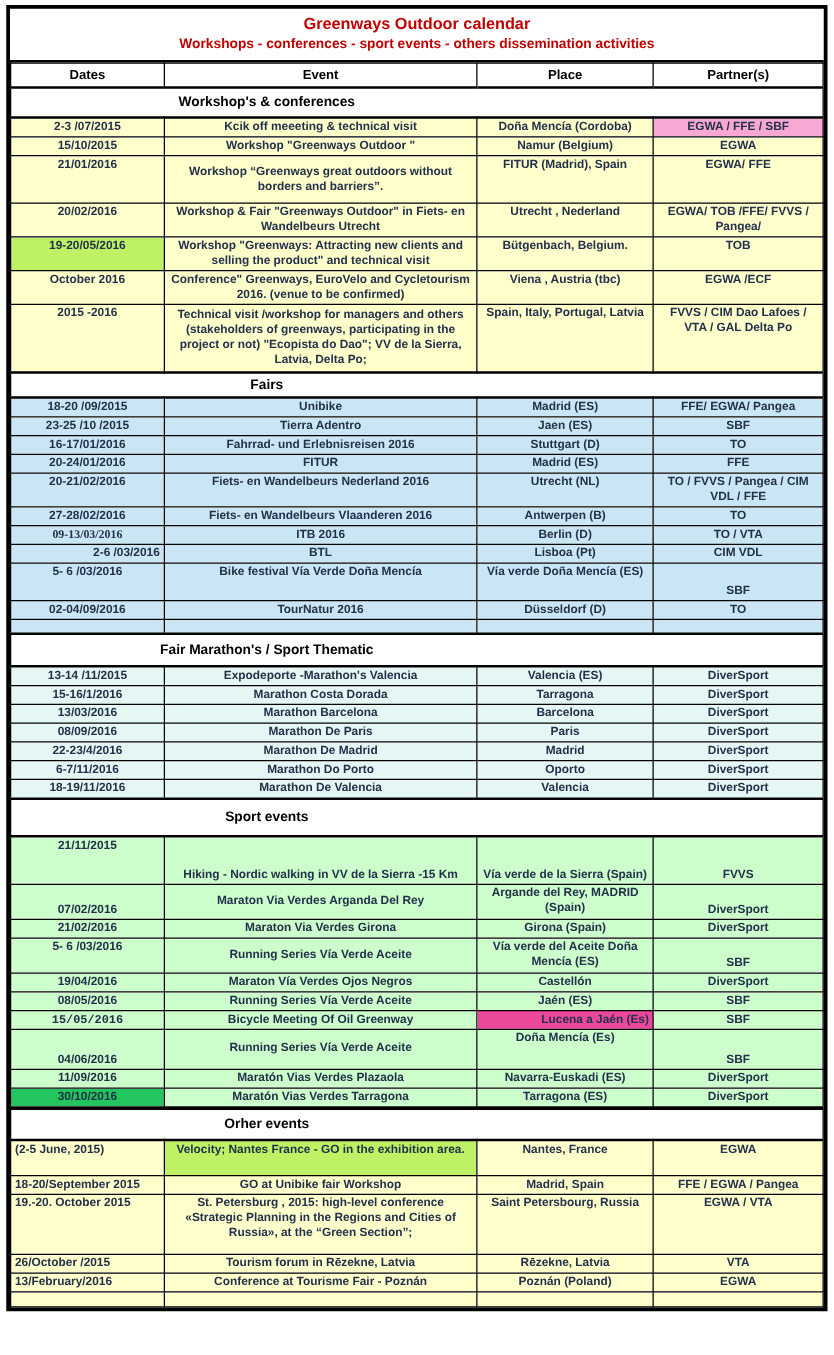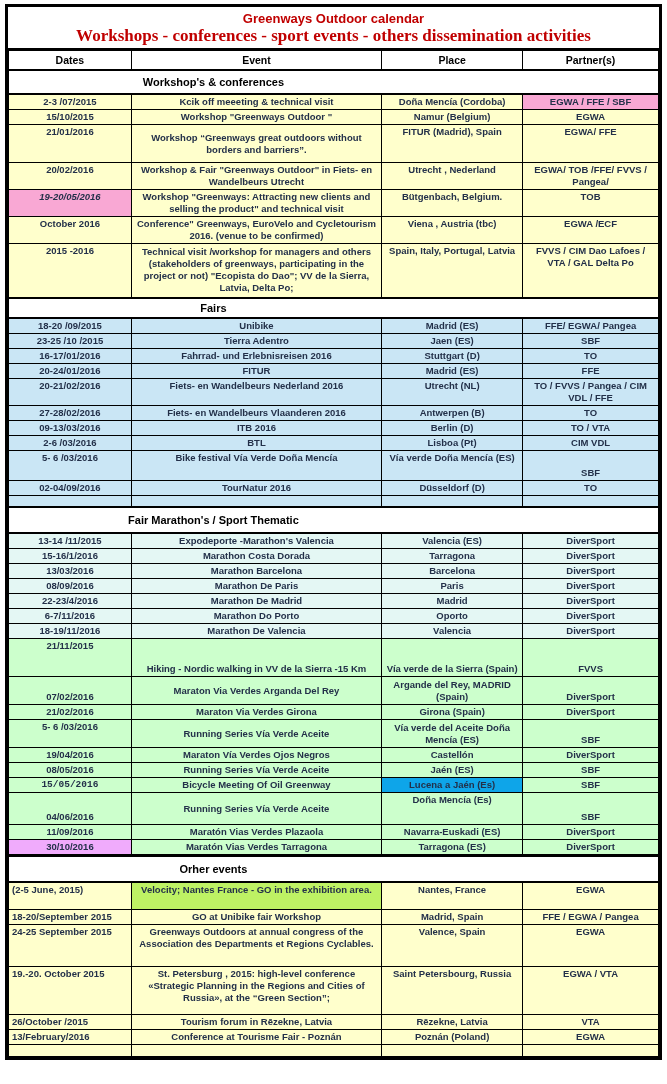--- a/index.html
+++ b/index.html
@@ -6,21 +6,21 @@
   body { width:667px; height:1084px; font-family:"Liberation Sans", sans-serif; }
   .sheet {
     margin:4px 5px; border:3px solid #000; background:#fff;
     box-sizing:border-box; width:657px;
   }
   .titleblock {
     border-bottom:2px solid #000; text-align:center; padding:3px 0 4px 0;
     font-weight:bold; color:#C00000;
   }
   .titleblock .t1 { font-size:13px; line-height:17px; }
-  .titleblock .t2 { font-size:17px; line-height:17px;font-family:Liberation Serif, serif; }
+  .titleblock .t2 { font-size:11px; line-height:17px; }
   table { border-collapse:collapse; width:100%; table-layout:fixed; }
   col.c-date { width:18.9%; } col.c-event { width:38.5%; }
   col.c-place { width:21.7%; } col.c-partner { width:20.9%; }
   th {
     border:1px solid #000; border-bottom:2px solid #000;
     font-size:10.5px; font-weight:bold; color:#000; background:#fff;
     height:16px; padding:1px 2px;
   }
   td {
     border:1px solid #000; font-size:9.5px; line-height:12px; font-weight:bold;
@@ -84,21 +84,21 @@
           <td style="background: rgb(255, 255, 204); height: 27px; vertical-align: top;">FITUR (Madrid), Spain</td>
           <td style="background: rgb(255, 255, 204); height: 38px; vertical-align: top;">EGWA/ FFE</td>
         </tr>
         <tr>
           <td style="background: rgb(255, 255, 204); height: 27px; vertical-align: top;">20/02/2016</td>
           <td style="background: rgb(255, 255, 204); height: 27px;">Workshop &amp; Fair "Greenways Outdoor"  in Fiets- en Wandelbeurs Utrecht</td>
           <td style="background: rgb(255, 255, 204); height: 27px; vertical-align: top;">Utrecht , Nederland</td>
           <td style="background: rgb(255, 255, 204); height: 27px;">EGWA/ TOB /FFE/ FVVS / Pangea/</td>
         </tr>
         <tr>
-          <td style="background: #f9a8d4; height: 15px; vertical-align: top; font-style: italic;">19-20/05/2016</td>
+          <td style="background: #bef264; height: 15px; vertical-align: top;">19-20/05/2016</td>
           <td style="background: rgb(255, 255, 204); height: 27px;">Workshop "Greenways: Attracting new clients and selling the product" and technical visit</td>
           <td style="background: rgb(255, 255, 204); height: 27px; vertical-align: top;">Bütgenbach, Belgium.</td>
           <td style="background: rgb(255, 255, 204); height: 27px; vertical-align: top;">TOB</td>
         </tr>
         <tr>
           <td style="background: rgb(255, 255, 204); height: 27px; vertical-align: top;">October 2016</td>
           <td style="background: rgb(255, 255, 204); height: 27px;">Conference" Greenways, EuroVelo and Cycletourism 2016. (venue to be confirmed)</td>
           <td style="background: rgb(255, 255, 204); height: 27px; vertical-align: top;">Viena , Austria (tbc)</td>
           <td style="background: rgb(255, 255, 204); height: 27px; vertical-align: top;">EGWA /ECF</td>
         </tr>
@@ -143,27 +143,27 @@
           <td style="background: rgb(202, 230, 245); height: 24px; vertical-align: top;">Utrecht (NL)</td>
           <td style="background: rgb(202, 230, 245); height: 24px;">TO / FVVS / Pangea / CIM VDL / FFE</td>
         </tr>
         <tr>
           <td style="background: rgb(202, 230, 245);">27-28/02/2016</td>
           <td style="background: rgb(202, 230, 245);">Fiets- en Wandelbeurs Vlaanderen 2016</td>
           <td style="background: rgb(202, 230, 245);">Antwerpen (B)</td>
           <td style="background: rgb(202, 230, 245);">TO</td>
         </tr>
         <tr>
-          <td style="background: rgb(202, 230, 245);">09-13/03/2016</td>
+          <td style="background: rgb(202, 230, 245); font-family: Liberation Serif, serif;">09-13/03/2016</td>
           <td style="background: rgb(202, 230, 245);">ITB 2016</td>
           <td style="background: rgb(202, 230, 245);">Berlin (D)</td>
           <td style="background: rgb(202, 230, 245);">TO / VTA</td>
         </tr>
         <tr>
-          <td style="background: rgb(202, 230, 245);">2-6 /03/2016</td>
+          <td style="background: rgb(202, 230, 245); text-align: right;">2-6 /03/2016</td>
           <td style="background: rgb(202, 230, 245);">BTL</td>
           <td style="background: rgb(202, 230, 245);">Lisboa (Pt)</td>
           <td style="background: rgb(202, 230, 245);">CIM VDL</td>
         </tr>
         <tr>
           <td style="background: rgb(202, 230, 245); height: 30px; vertical-align: top;">5- 6 /03/2016</td>
           <td style="background: rgb(202, 230, 245); height: 30px; vertical-align: top;">Bike festival Vía Verde Doña Mencía</td>
           <td style="background: rgb(202, 230, 245); height: 30px; vertical-align: top;">Vía verde Doña Mencía (ES)</td>
           <td style="background: rgb(202, 230, 245); height: 30px; vertical-align: bottom;">SBF</td>
         </tr>
@@ -220,20 +220,25 @@
           <td style="background: rgb(228, 247, 244);">Oporto</td>
           <td style="background: rgb(228, 247, 244);">DiverSport</td>
         </tr>
         <tr>
           <td style="background: rgb(228, 247, 244);">18-19/11/2016</td>
           <td style="background: rgb(228, 247, 244);">Marathon De Valencia</td>
           <td style="background: rgb(228, 247, 244);">Valencia</td>
           <td style="background: rgb(228, 247, 244);">DiverSport</td>
         </tr>
         <tr>
+          <td colspan="4" class="sec" style="height: 30px;">
+            <div class="sec-title">Sport events</div>
+          </td>
+        </tr>
+        <tr>
           <td style="background: rgb(204, 255, 204); height: 38px; vertical-align: top;">21/11/2015</td>
           <td style="background: rgb(204, 255, 204); height: 38px; vertical-align: bottom;">Hiking - Nordic walking in VV de la Sierra -15 Km</td>
           <td style="background: rgb(204, 255, 204); height: 38px; vertical-align: bottom;">Vía verde de la Sierra  (Spain)</td>
           <td style="background: rgb(204, 255, 204); height: 38px; vertical-align: bottom;">FVVS</td>
         </tr>
         <tr>
           <td style="background: rgb(204, 255, 204); height: 28px; vertical-align: bottom;">07/02/2016</td>
           <td style="background: rgb(204, 255, 204); height: 28px;">Maraton Via Verdes Arganda Del Rey</td>
           <td style="background: rgb(204, 255, 204); height: 28px;">Argande del Rey, MADRID (Spain)</td>
           <td style="background: rgb(204, 255, 204); height: 28px; vertical-align: bottom;">DiverSport</td>
@@ -258,63 +263,57 @@
         </tr>
         <tr>
           <td style="background: rgb(204, 255, 204);">08/05/2016</td>
           <td style="background: rgb(204, 255, 204);">Running Series Vía Verde Aceite</td>
           <td style="background: rgb(204, 255, 204);">Jaén (ES)</td>
           <td style="background: rgb(204, 255, 204);">SBF</td>
         </tr>
         <tr>
           <td style="background: rgb(204, 255, 204); font-family: Liberation Mono, monospace;">15/05/2016</td>
           <td style="background: rgb(204, 255, 204);">Bicycle Meeting Of Oil Greenway</td>
-          <td style="background: #0ea5e9;">Lucena a Jaén (Es)</td>
+          <td style="background: #ec4899; text-align: right;">Lucena a Jaén (Es)</td>
           <td style="background: rgb(204, 255, 204);">SBF</td>
         </tr>
         <tr>
           <td style="background: rgb(204, 255, 204); height: 32px; vertical-align: bottom;">04/06/2016</td>
           <td style="background: rgb(204, 255, 204); height: 32px;">Running Series Vía Verde Aceite</td>
           <td style="background: rgb(204, 255, 204); height: 32px; vertical-align: top;">Doña Mencía (Es)</td>
           <td style="background: rgb(204, 255, 204); height: 32px; vertical-align: bottom;">SBF</td>
         </tr>
         <tr>
           <td style="background: rgb(204, 255, 204);">11/09/2016</td>
           <td style="background: rgb(204, 255, 204);">Maratón Vias Verdes Plazaola</td>
           <td style="background: rgb(204, 255, 204);">Navarra-Euskadi (ES)</td>
           <td style="background: rgb(204, 255, 204);">DiverSport</td>
         </tr>
         <tr>
-          <td style="background: #f0abfc;">30/10/2016</td>
+          <td style="background: #22c55e;">30/10/2016</td>
           <td style="background: rgb(204, 255, 204);">Maratón Vias Verdes Tarragona</td>
           <td style="background: rgb(204, 255, 204);">Tarragona (ES)</td>
           <td style="background: rgb(204, 255, 204);">DiverSport</td>
         </tr>
         <tr>
           <td colspan="4" class="sec thick" style="height: 26px;">
             <div class="sec-title">Orher events</div>
           </td>
         </tr>
         <tr>
           <td style="background: rgb(255, 255, 204); height: 28px; vertical-align: top; text-align: left;">(2-5 June, 2015)</td>
           <td style="background: #bef264; height: 28px; vertical-align: top;">Velocity; Nantes  France - GO in the exhibition area.</td>
           <td style="background: rgb(255, 255, 204); height: 28px; vertical-align: top;">Nantes, France</td>
           <td style="background: rgb(255, 255, 204); height: 28px; vertical-align: top;">EGWA</td>
         </tr>
         <tr>
           <td style="background: rgb(255, 255, 204); text-align: left;">18-20/September 2015</td>
           <td style="background: rgb(255, 255, 204);">GO at Unibike fair Workshop</td>
           <td style="background: rgb(255, 255, 204);">Madrid, Spain</td>
           <td style="background: rgb(255, 255, 204);">FFE / EGWA / Pangea</td>
-        </tr>
-        <tr>
-          <td style="background: rgb(255, 255, 204); height: 42px; vertical-align: top; text-align: left;">24-25 September 2015</td>
-          <td style="background: rgb(255, 255, 204); height: 42px; vertical-align: top;">Greenways Outdoors at annual congress of the Association des Departments et Regions Cyclables.</td>
-          <td style="background: rgb(255, 255, 204); height: 42px; vertical-align: top;">Valence, Spain</td>
-          <td style="background: rgb(255, 255, 204); height: 42px; vertical-align: top;">EGWA</td>
         </tr>
         <tr>
           <td style="background: rgb(255, 255, 204); height: 48px; vertical-align: top; text-align: left;">19.-20. October 2015</td>
           <td style="background: rgb(255, 255, 204); height: 48px; vertical-align: top;">St. Petersburg , 2015: high-level conference «Strategic Planning in the Regions and Cities of Russia», at the “Green Section”;</td>
           <td style="background: rgb(255, 255, 204); height: 48px; vertical-align: top;">Saint Petersbourg, Russia</td>
           <td style="background: rgb(255, 255, 204); height: 48px; vertical-align: top;">EGWA / VTA</td>
         </tr>
         <tr>
           <td style="background: rgb(255, 255, 204); text-align: left;">26/October /2015</td>
           <td style="background: rgb(255, 255, 204); margin-left: 25px;">Tourism forum in Rēzekne, Latvia</td>

